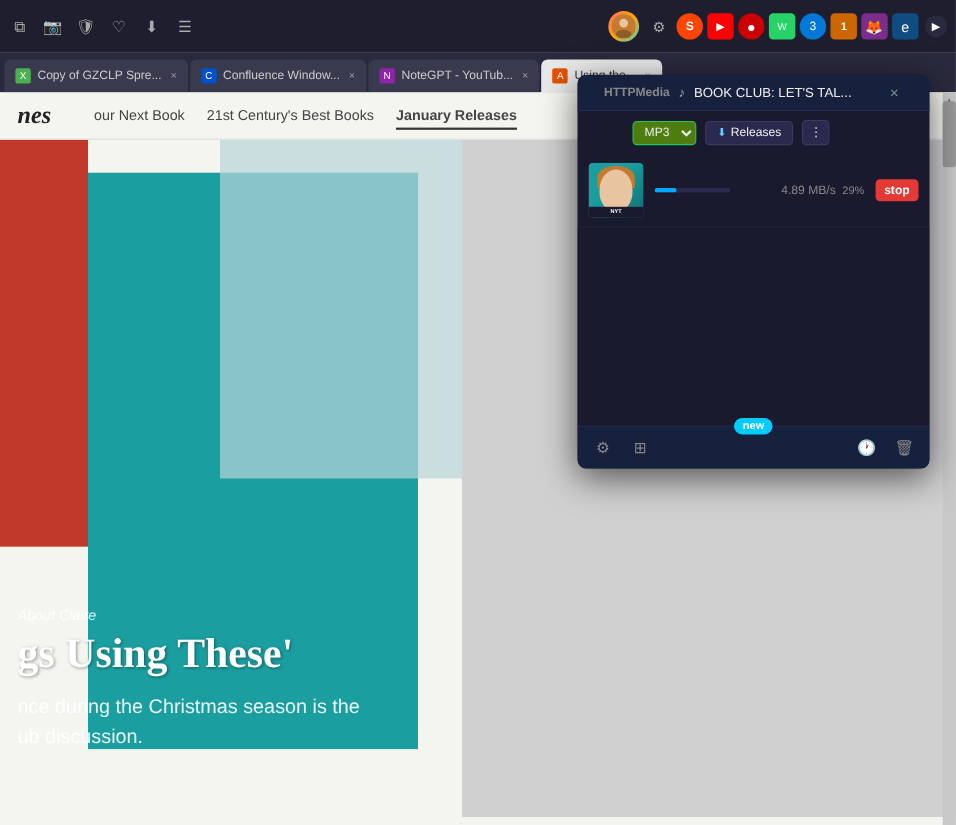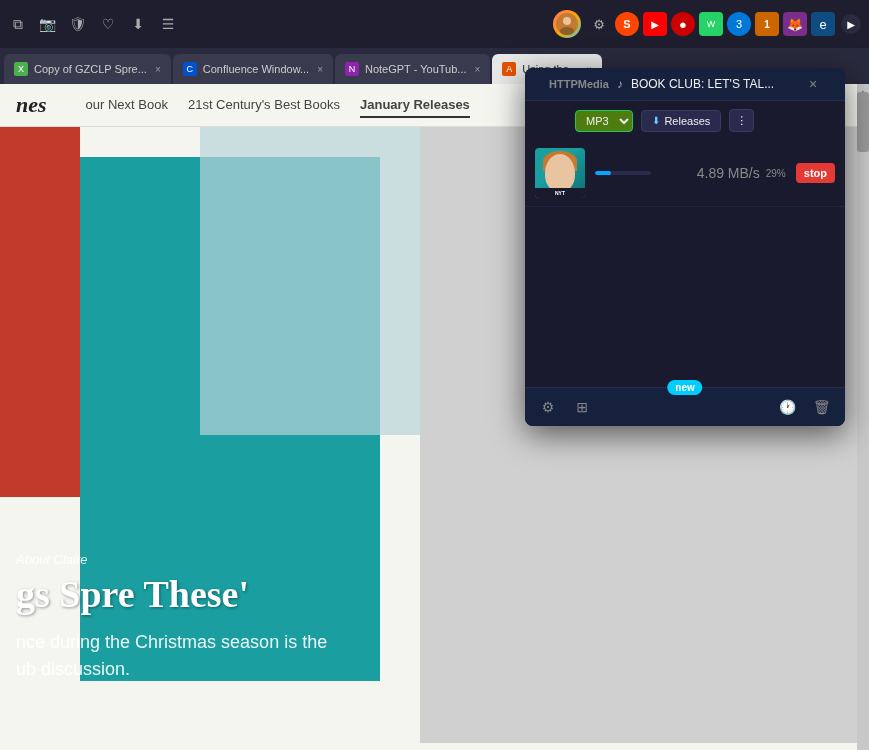--- a/index.html
+++ b/index.html
@@ -473,21 +473,21 @@
       overflow: hidden;
     }
 
     .progress-bar-fill {
       height: 100%;
       background: #00aaff;
       border-radius: 2px;
     }
 
     .item-speed {
-      font-size: 14px;
+      font-size: 11px;
       color: #888;
       white-space: nowrap;
       margin-left: 40px;
     }
 
     .item-percent {
       font-size: 10px;
       color: #888;
     }
 
@@ -655,21 +655,21 @@
     <div class="book-collage">
       <div class="book-red"></div>
       <div class="book-teal"></div>
       <div class="book-light"></div>
     </div>
 
     <div class="grey-area"></div>
 
     <div class="hero-text">
       <div class="hero-subtitle">About Claire</div>
-      <div class="hero-title">gs Spre These'</div>
+      <div class="hero-title">gs Using These'</div>
       <div class="hero-desc">
         <span>nce during the Christmas season is the
 ub discussion.</span>
       </div>
     </div>
   </div>
 </div>
 
 <div class="download-popup">
 

